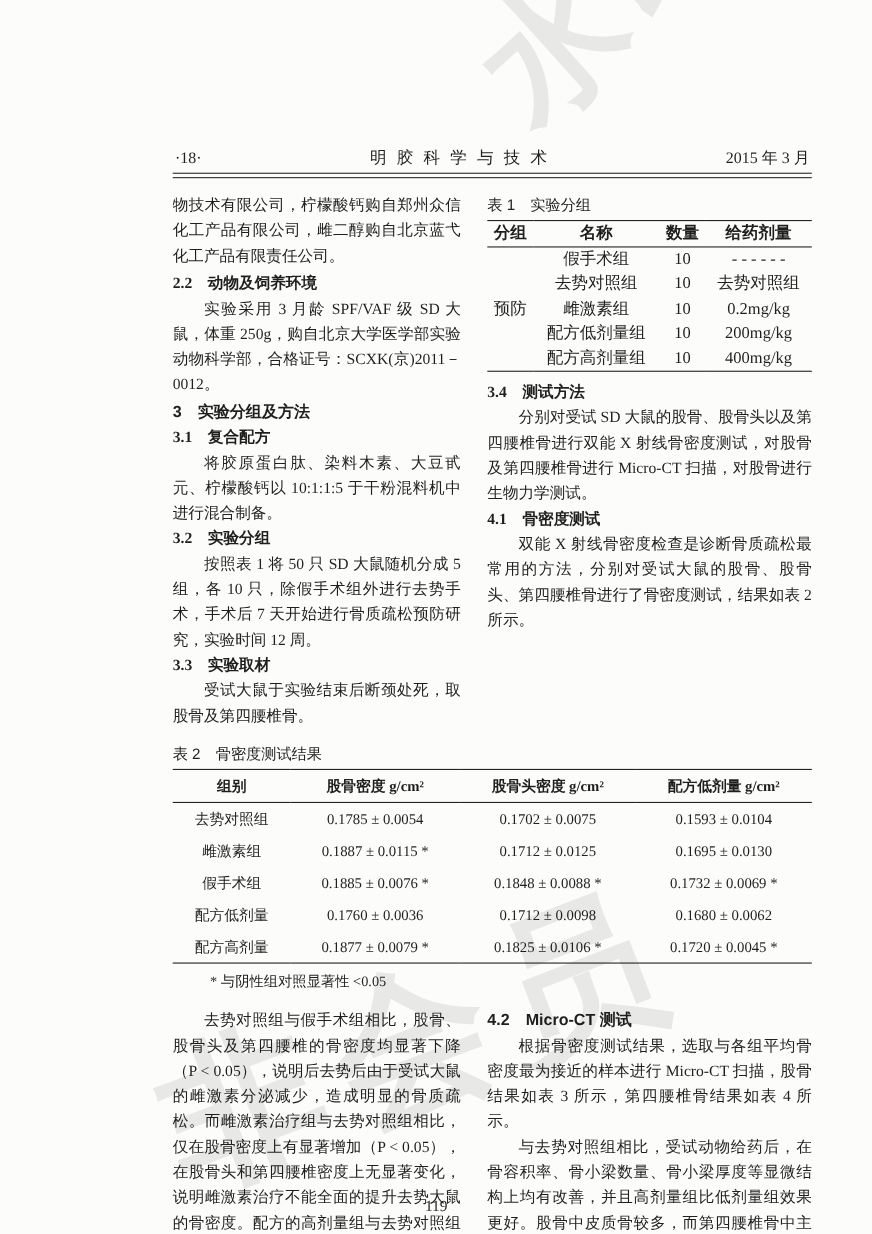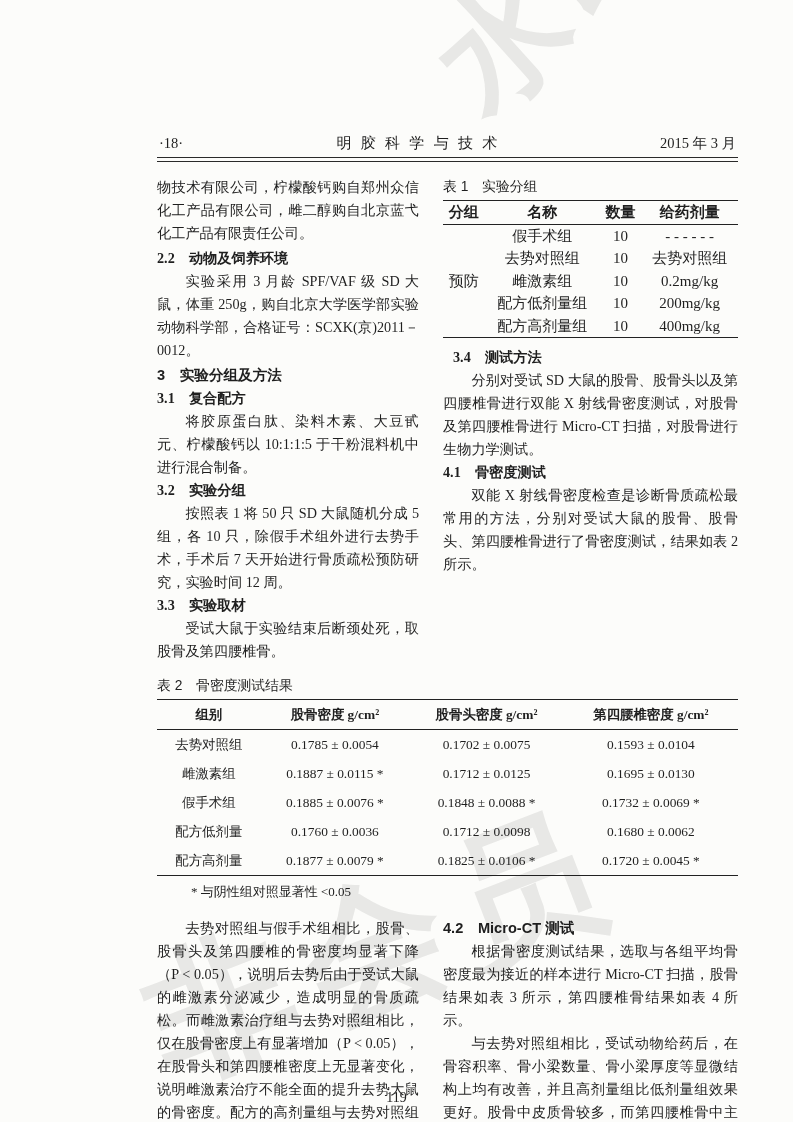--- a/index.html
+++ b/index.html
@@ -126,36 +126,36 @@
               <td>200mg/kg</td>
             </tr>
             <tr>
               <td>配方高剂量组</td>
               <td>10</td>
               <td>400mg/kg</td>
             </tr>
           </tbody>
         </table>
 
-        <h4 class="kai block-gap" style="margin-top:8px;margin-left:10px;">3.4　测试方法</h4>
+        <h4 class="kai block-gap" style="margin-top:8px;">3.4　测试方法</h4>
         <p class="indent">分别对受试 SD 大鼠的股骨、股骨头以及第四腰椎骨进行双能 X 射线骨密度测试，对股骨及第四腰椎骨进行 Micro-CT 扫描，对股骨进行生物力学测试。</p>
         <h4 class="kai">4.1　骨密度测试</h4>
         <p class="indent">双能 X 射线骨密度检查是诊断骨质疏松最常用的方法，分别对受试大鼠的股骨、股骨头、第四腰椎骨进行了骨密度测试，结果如表 2 所示。</p>
       </div>
     </div>
 
     <div class="t2-wrap">
       <div class="table-title">表 2　骨密度测试结果</div>
       <table class="t2">
         <thead>
           <tr>
             <th>组别</th>
             <th>股骨密度 g/cm²</th>
             <th>股骨头密度 g/cm²</th>
-            <th>第四腰椎密度 g/cm²</th>
+            <th>配方低剂量 g/cm²</th>
           </tr>
         </thead>
         <tbody>
           <tr>
             <td>去势对照组</td>
             <td>0.1785 ± 0.0054</td>
             <td>0.1702 ± 0.0075</td>
             <td>0.1593 ± 0.0104</td>
           </tr>
           <tr>

